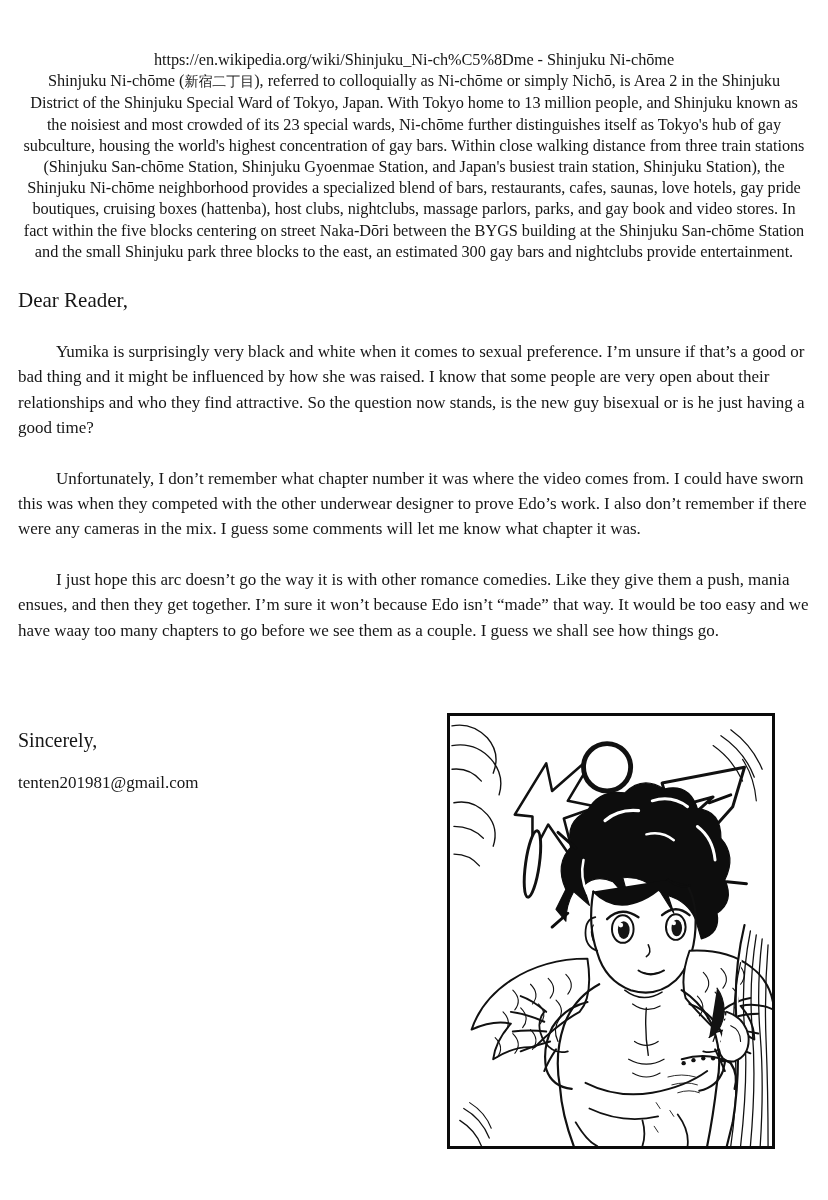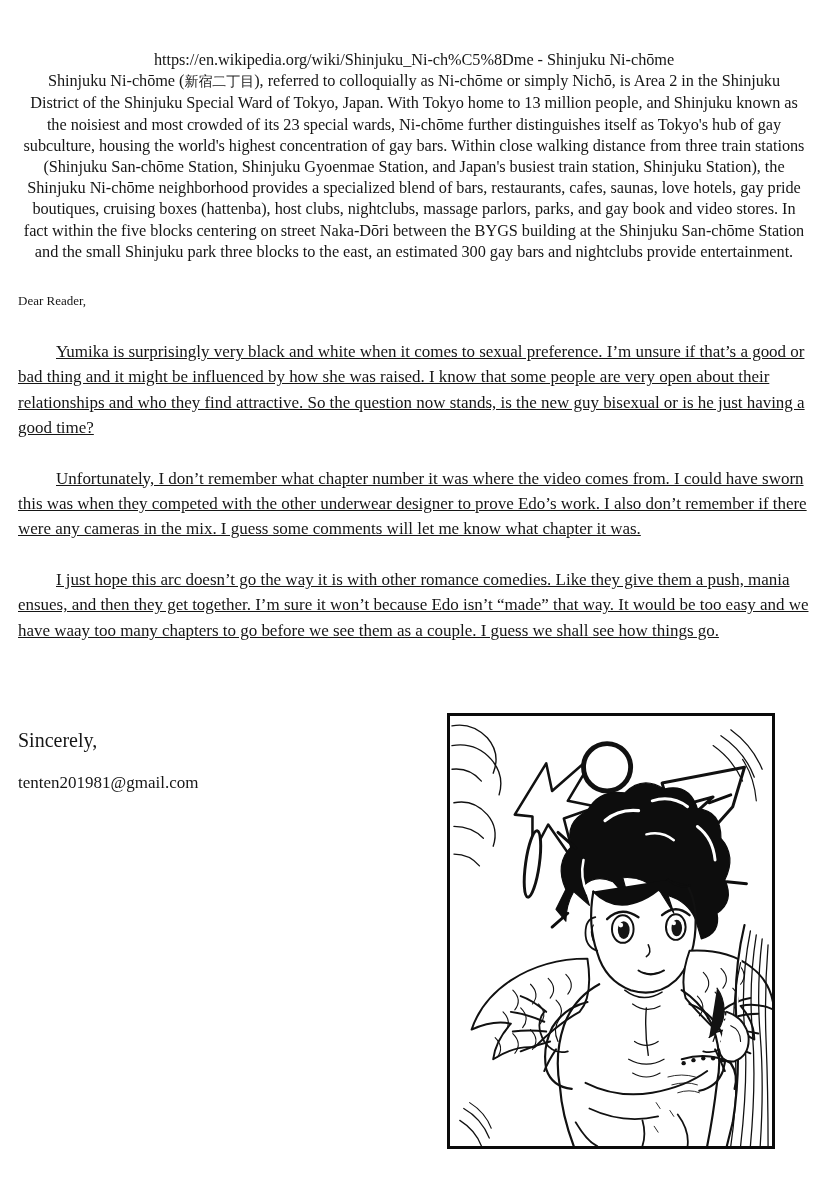--- a/index.html
+++ b/index.html
@@ -41,32 +41,31 @@
   }
 
   
   .body-wrap {
     position: absolute;
     left: 18px;
     top: 288px;
     width: 794px;
   }
   .salutation {
-    font-size: 13px;
+    font-size: 21px;
     line-height: 25px;
     margin: 0 0 0 0;
   }
   p.para {
     font-size: 17px;
     line-height: 25.4px;
     margin: 0;
     text-align: left;
     text-indent: 38px;
     letter-spacing: -0.02px;
-    text-decoration: underline;
   }
   .gap-sm { height: 25px; }
   .gap-md { height: 26px; }
 
   
   .sig-block {
     position: absolute;
     left: 18px;
     top: 728px;
     width: 400px;

